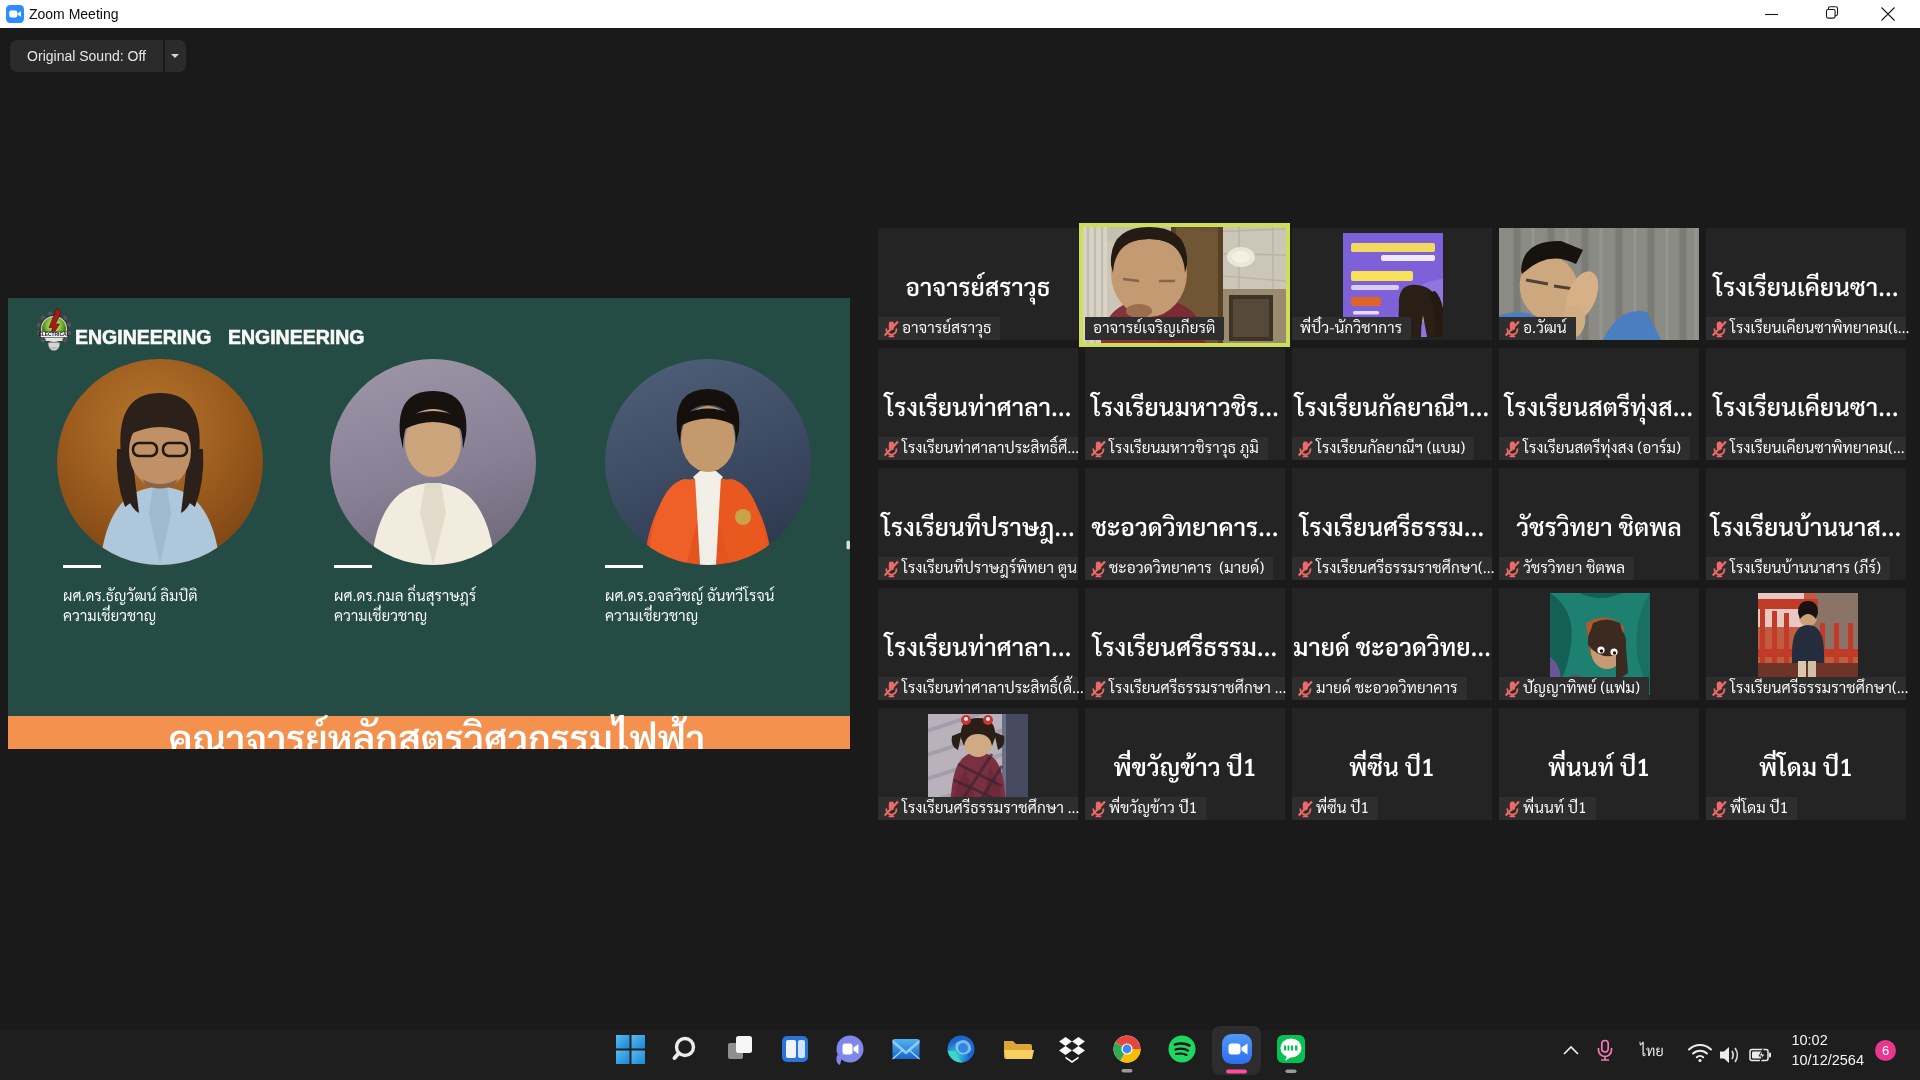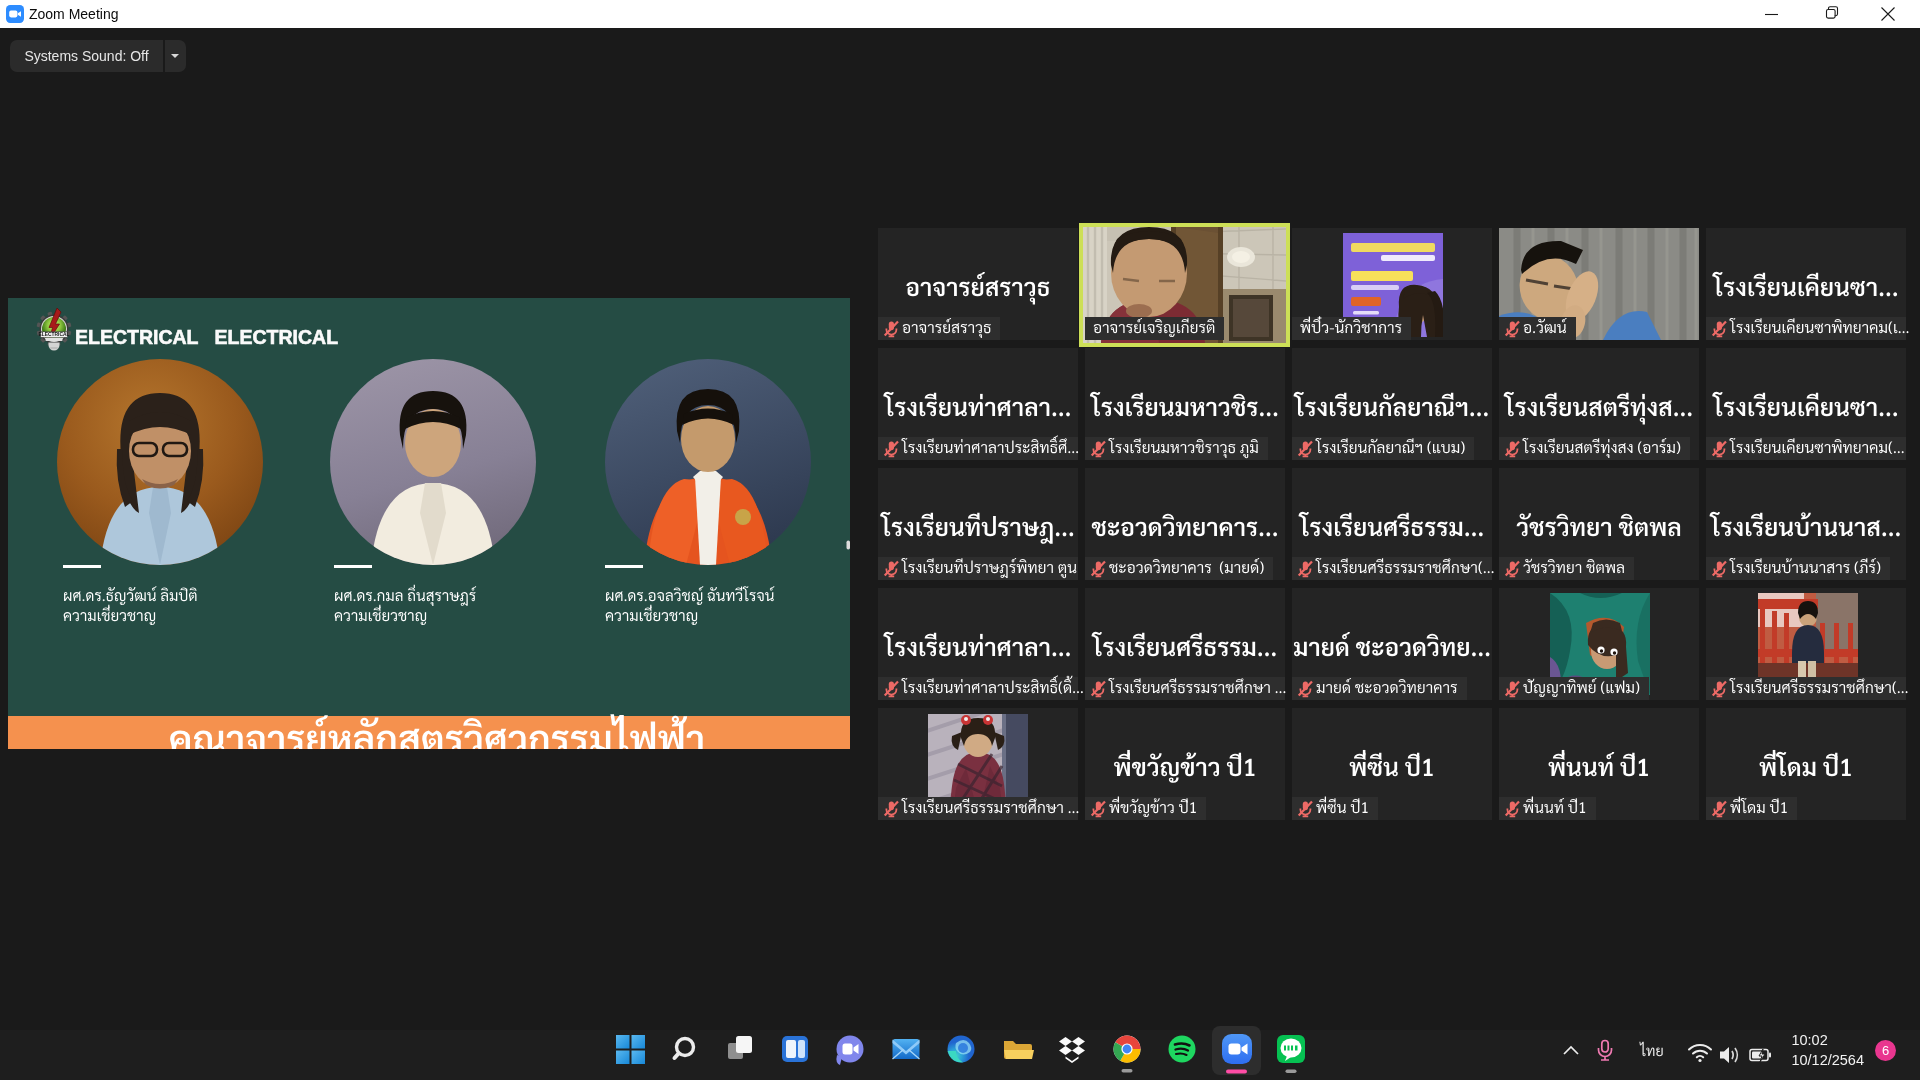--- a/index.html
+++ b/index.html
@@ -30,21 +30,21 @@
         <path d="M11.8 8.2 l3.2-1.9 v5.4 l-3.2-1.9z" fill="#fff"></path>
       </svg>
 <div id="tbtext">Zoom Meeting</div>
 <svg class="abs" style="left:1758px;top:0" width="162" height="28" fill="none" stroke="#1a1a1a" stroke-width="1.1">
 <path d="M7 14.5h13"></path>
 <rect x="68.5" y="9.5" width="8.6" height="8.6" rx="1.6"></rect>
 <path d="M70.5 9.5v-1.2a1.6 1.6 0 0 1 1.6-1.6h5.8a1.6 1.6 0 0 1 1.6 1.6v5.8a1.6 1.6 0 0 1-1.6 1.6h-1.2"></path>
 <path d="M123.5 7.5l13 13M136.5 7.5l-13 13"></path>
 </svg>
 </div>
-<div id="osbtn">Systems Sound: Off</div>
+<div id="osbtn">Original Sound: Off</div>
     <div id="osdrop"></div>
 
 <div id="slide">
   <svg class="abs" style="left:24px;top:6px" width="46" height="54" viewBox="0 0 46 54">
     <defs>
           <radialGradient id="ggrad" cx="0.5" cy="0.35">
             <stop offset="0" stop-color="#d9f06e"></stop>
             <stop offset="0.55" stop-color="#8cc63f"></stop>
             <stop offset="1" stop-color="#3f7a18"></stop>
           </radialGradient>
@@ -68,21 +68,21 @@
       <circle r="13" fill="#ddd"></circle>
       <circle r="12" fill="url(#ggrad)"></circle>
       <path d="M3 -21 L-5 -1.5 L-1.5 -1.5 L-4.5 10.5 L5.5 -5 L1.5 -5 L7 -17z" fill="#a81a1a" stroke="#5e0c0c" stroke-width="0.7"></path>
       <rect x="-13.5" y="2.8" width="27" height="5.6" fill="#f0f0f0" stroke="#222" stroke-width="0.5"></rect>
       <text x="0" y="7.4" text-anchor="middle" font-family="Liberation Sans" font-size="4.9" font-weight="bold" fill="#151515">ELECTRICAL</text>
       <rect x="-8.5" y="8.8" width="17" height="3.2" rx="0.8" fill="#e2e2e2"></rect>
       <path d="M-5.5 13.5 h11 v2.5 a5.5 5.5 0 0 1 -11 0z" fill="#d4d4d4"></path>
       <rect x="-4" y="18" width="8" height="2" rx="1" fill="#bebebe"></rect>
     </g>
   </svg>
-  <div id="sltitle">ELECTRICAL ELECTRICAL</div>
+  <div id="sltitle">ENGINEERING ENGINEERING</div>
 
   <div class="circ" style="left:49px;background:radial-gradient(circle at 45% 32%,#b5762d 0%,#9a5a1d 48%,#6e3a0e 100%)">
     <svg width="206" height="206">
       <path d="M103 128 q-52 0 -60 78 h120 q-8-78 -60-78z" fill="#aec7db"></path>
       <path d="M96 128 h14 l4 26 -11 52 -11-52z" fill="#9fb9cf"></path>
       <path d="M64 96 q-6-62 39-62 q45 0 39 62 l-4 38 q-8 18 -14 20 l6-50 q2-50 -27-50 q-29 0 -27 50 l6 50 q-6-2 -14-20z" fill="#2b211a"></path>
       <ellipse cx="103" cy="92" rx="31" ry="37" fill="#c09067"></ellipse>
       <path d="M72 76 q31-16 62 0 l0-14 q-31-18 -62 0z" fill="#2b211a"></path>
       <path d="M66 90 q-2 34 10 52 l-8 6 q-10-26 -8-58z" fill="#2b211a"></path>
       <path d="M140 90 q2 34 -10 52 l8 6 q10-26 8-58z" fill="#2b211a"></path>

